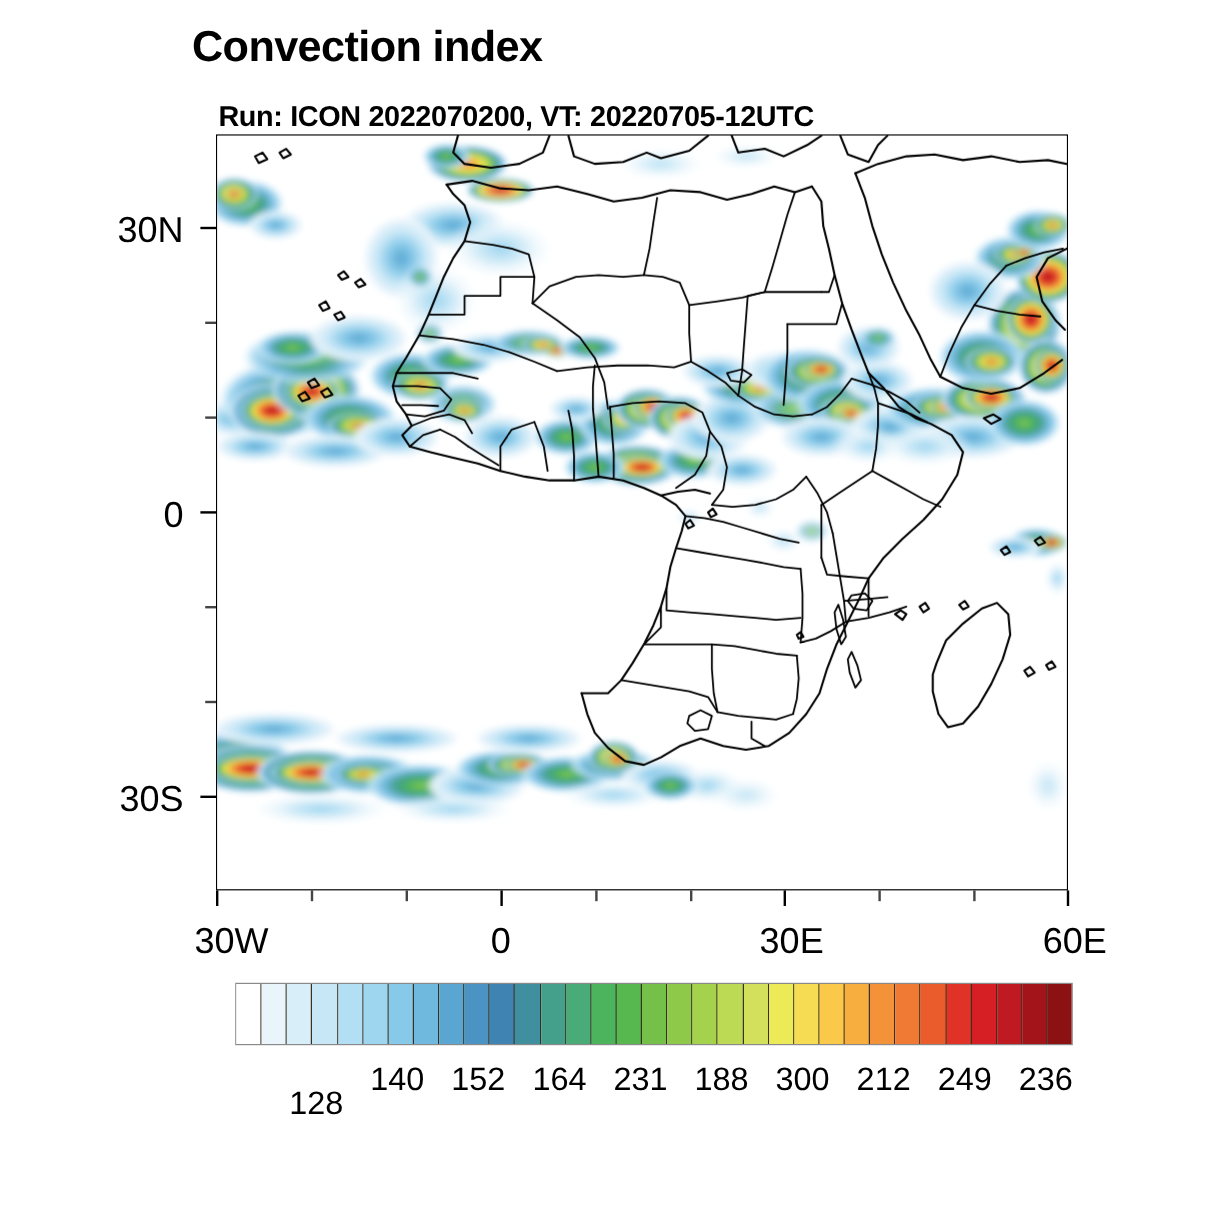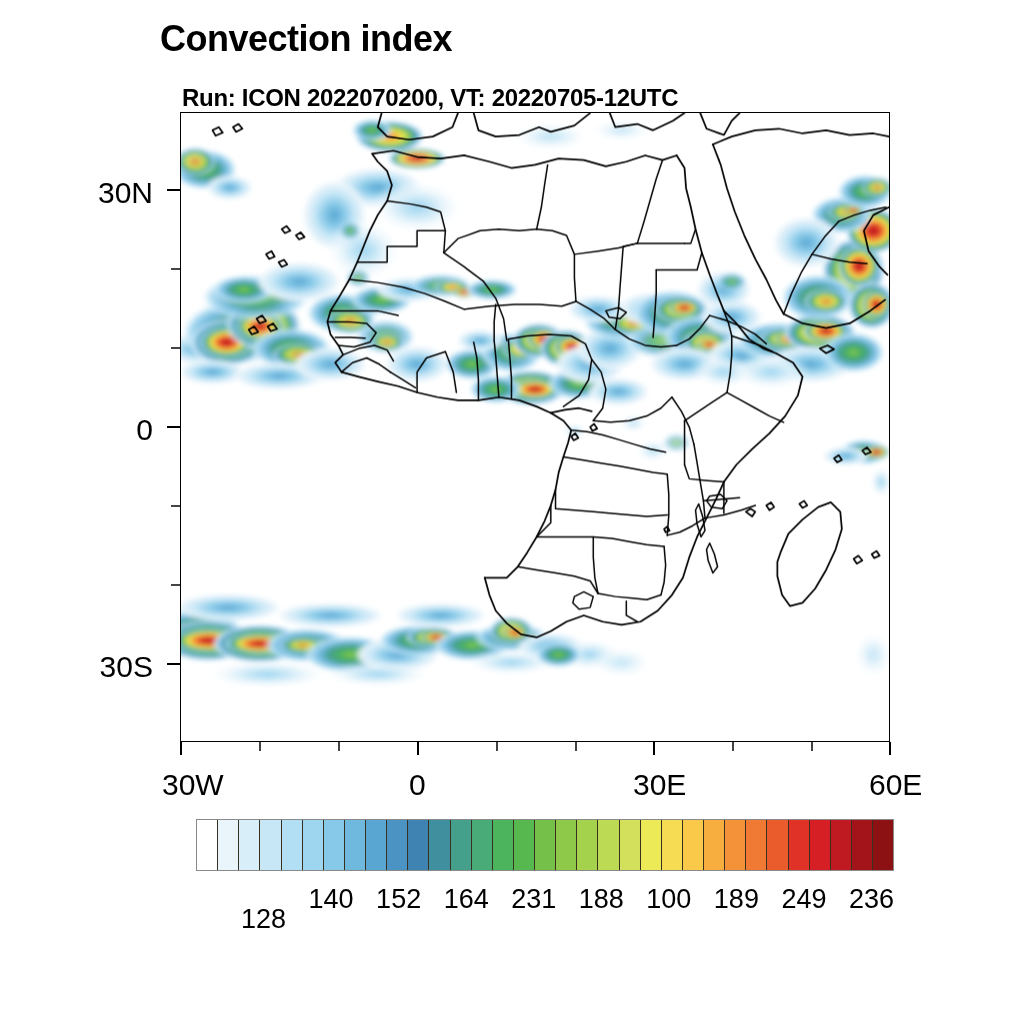--- a/index.html
+++ b/index.html
@@ -479,17 +479,17 @@
       <div class="cband" style="background: rgb(139, 17, 19);"></div>
     </div>
 </div>
 <div id="cbar-ticklabels">
     <div class="cblabel" style="left: 67.5484px; margin-top: 20px;">128</div>
     <div class="cblabel" style="left: 135.097px;">140</div>
     <div class="cblabel" style="left: 202.645px; text-align: right;">152</div>
     <div class="cblabel" style="left: 270.194px;">164</div>
     <div class="cblabel" style="left: 337.742px;">231</div>
     <div class="cblabel" style="left: 405.29px;">188</div>
-    <div class="cblabel" style="left: 472.839px;">100</div>
-    <div class="cblabel" style="left: 540.387px;">189</div>
+    <div class="cblabel" style="left: 472.839px;">300</div>
+    <div class="cblabel" style="left: 540.387px;">212</div>
     <div class="cblabel" style="left: 607.935px;">249</div>
     <div class="cblabel" style="left: 675.484px;">236</div>
   </div>
 
 </body></html>

